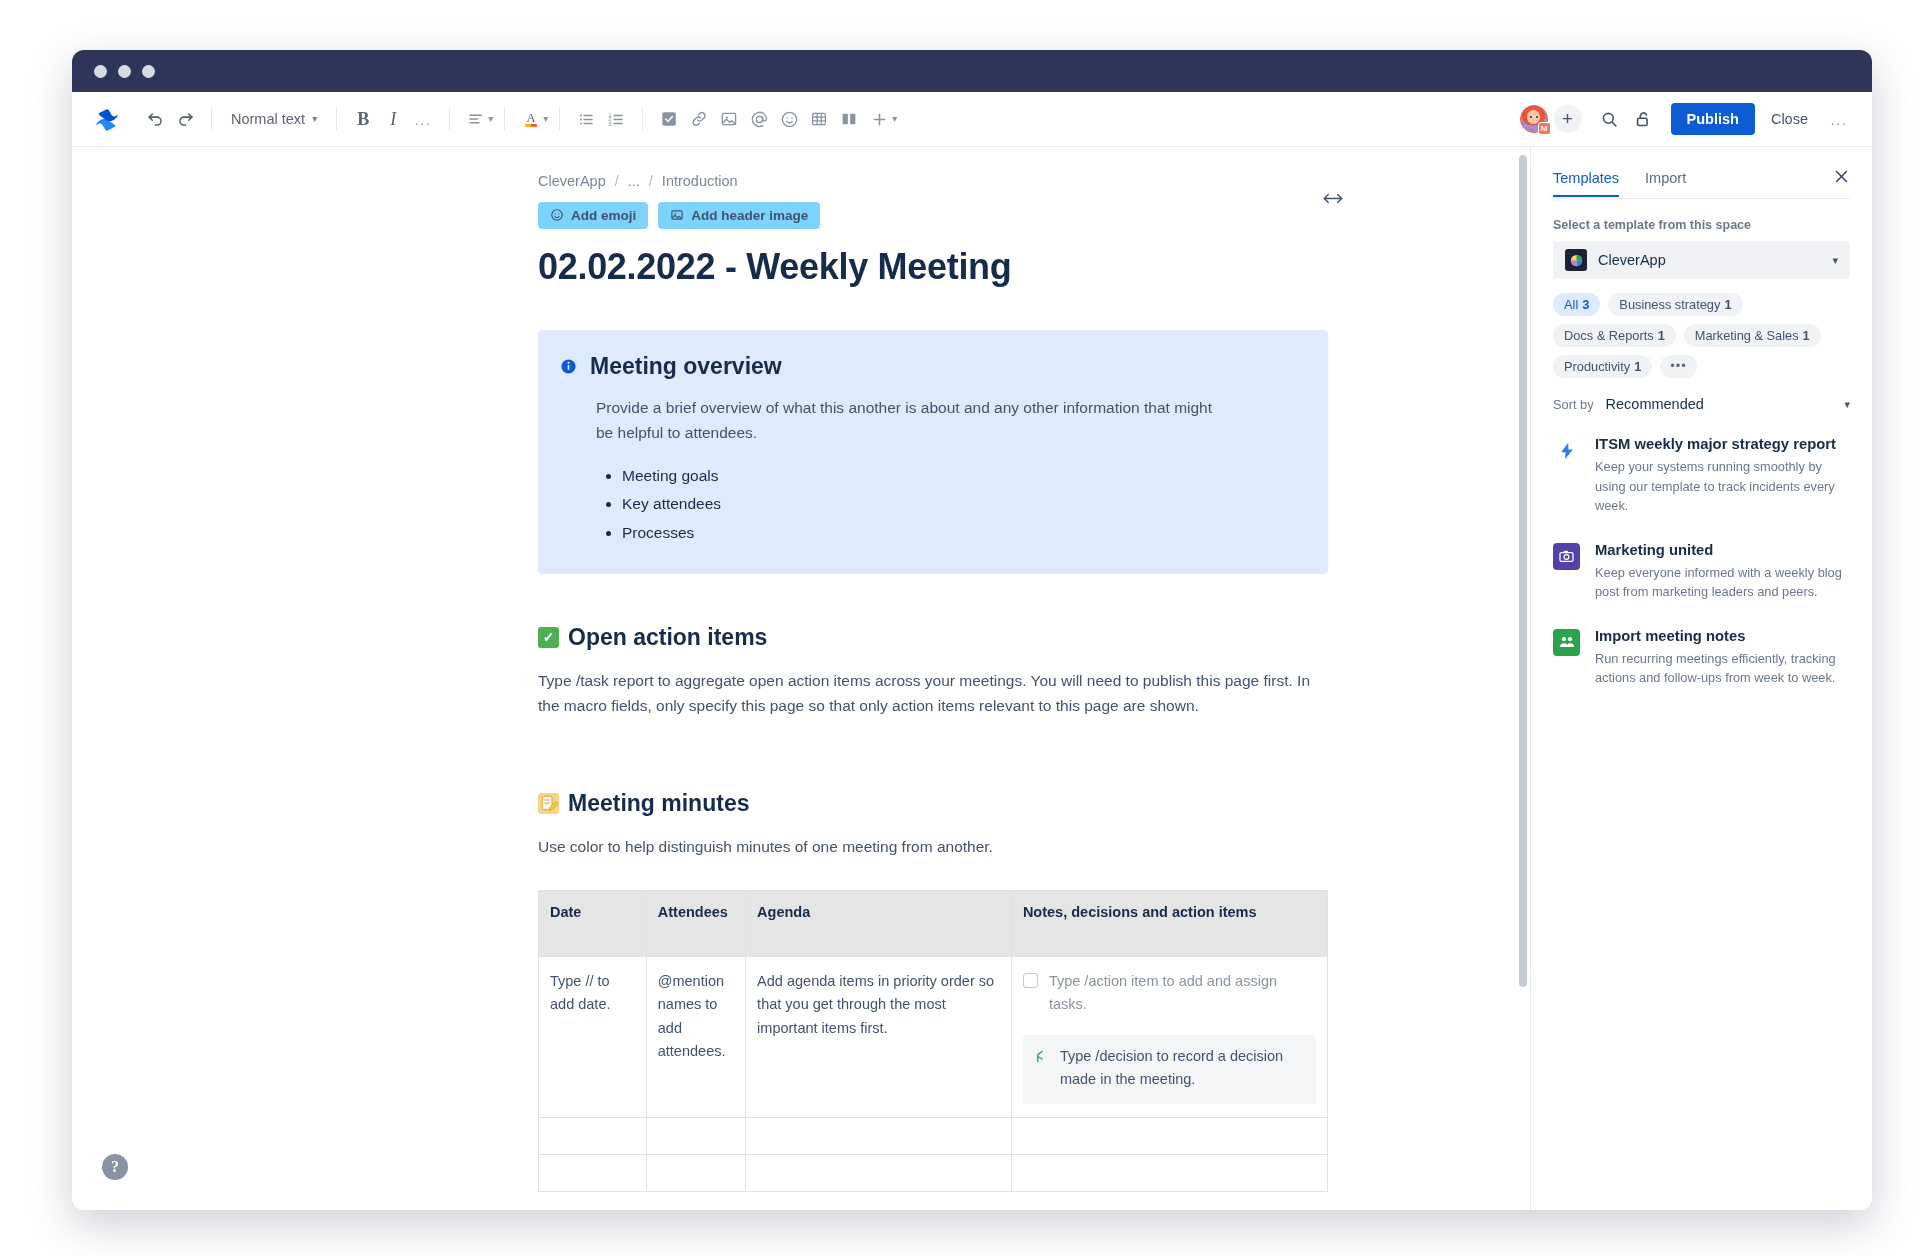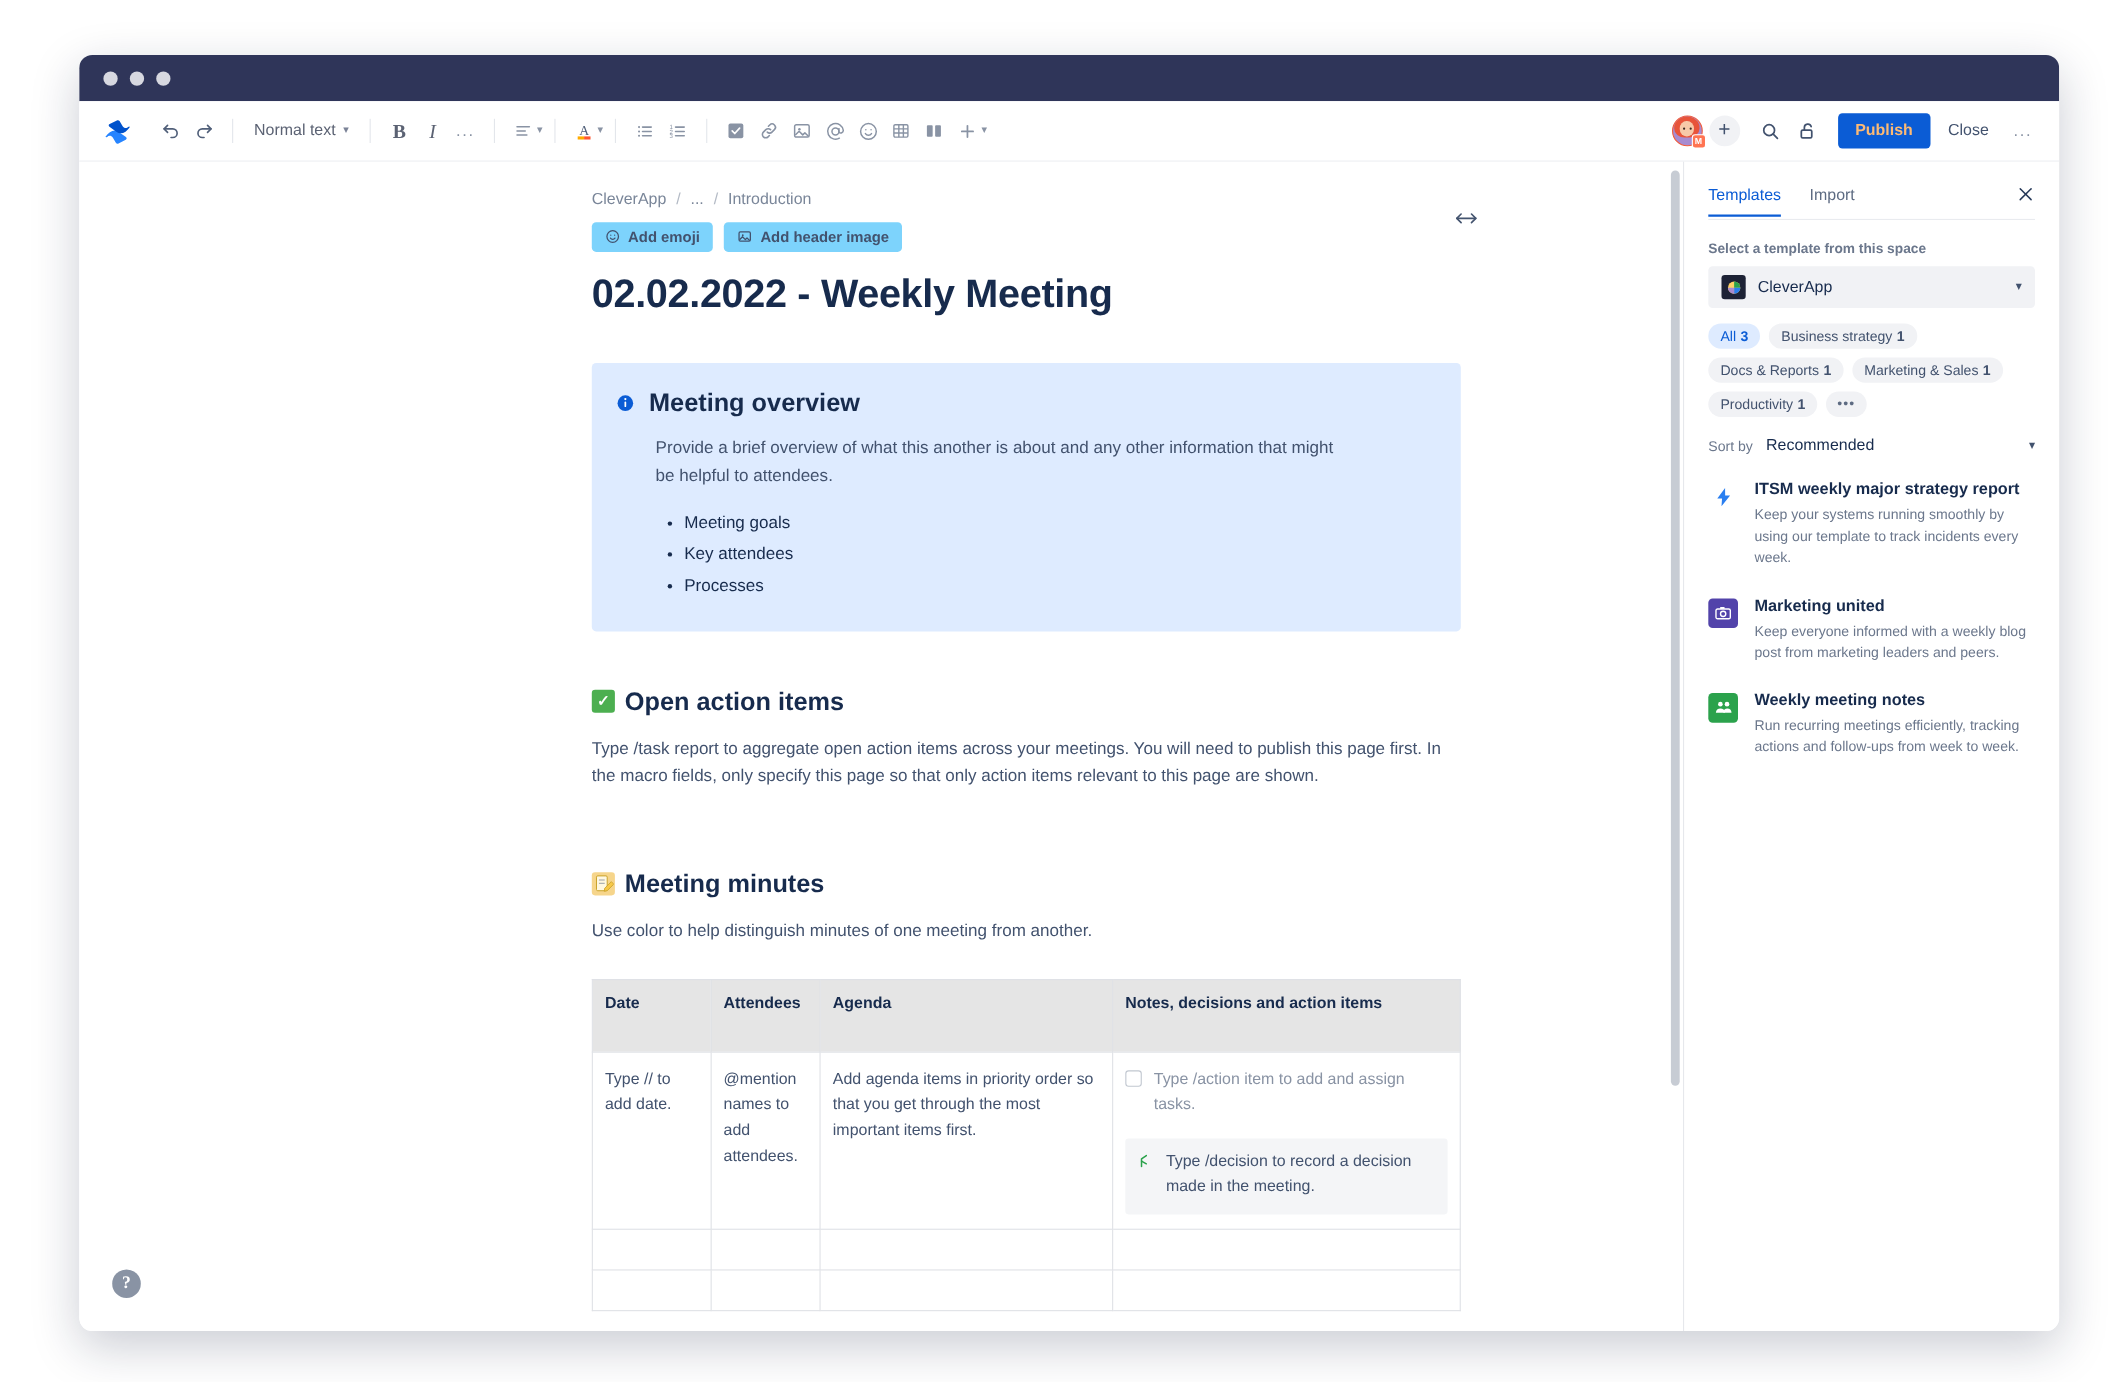--- a/index.html
+++ b/index.html
@@ -91,21 +91,21 @@
     display: flex; align-items: center; justify-content: center;
     border: 1.5px solid #fff;
   }
   .plusbtn {
     width: 28px; height: 28px; border-radius: 50%;
     background: #f1f2f5; color: #42526e;
     display: flex; align-items: center; justify-content: center;
     font-size: 19px; cursor: pointer; margin-right: 9px;
   }
   .publish {
-    background: #0b5cd5; color: #fdba74;
+    background: #0b5cd5; color: #ffffff;
     font-size: 14.5px; font-weight: 700;
     padding: 8px 16px; border: none; border-radius: 4px;
     cursor: pointer; margin-left: 8px;
     font-family: inherit;
   }
   .closebtn {
     background: transparent; border: none;
     color: #42526e; font-size: 14.5px; font-weight: 400;
     padding: 8px 12px; cursor: pointer; font-family: inherit;
   }
@@ -730,21 +730,21 @@
         <div class="titem">
           <span class="ticon-sq" style="background:#2ba24c">
             <svg width="18" height="18" viewBox="0 0 24 24" fill="#fff">
                 <circle cx="8" cy="8.2" r="2.8"></circle>
                 <circle cx="16" cy="8.2" r="2.8"></circle>
                 <path d="M2.5 18.5c0-3.1 2.5-5 5.5-5s5.5 1.9 5.5 5z"></path>
                 <path d="M11.5 18.5c0-3.1 2.2-5 5-5s5 1.9 5 5z"></path>
               </svg>
           </span>
           <div>
-            <div class="tname">Weekly meeting notes</div>
+            <div class="tname">Import meeting notes</div>
             <div class="tdesc">Run recurring meetings efficiently, tracking actions and follow-ups from week to week.</div>
           </div>
         </div>
       </div>
     </div>
 
   </div>
 </div>
 
 </body></html>

